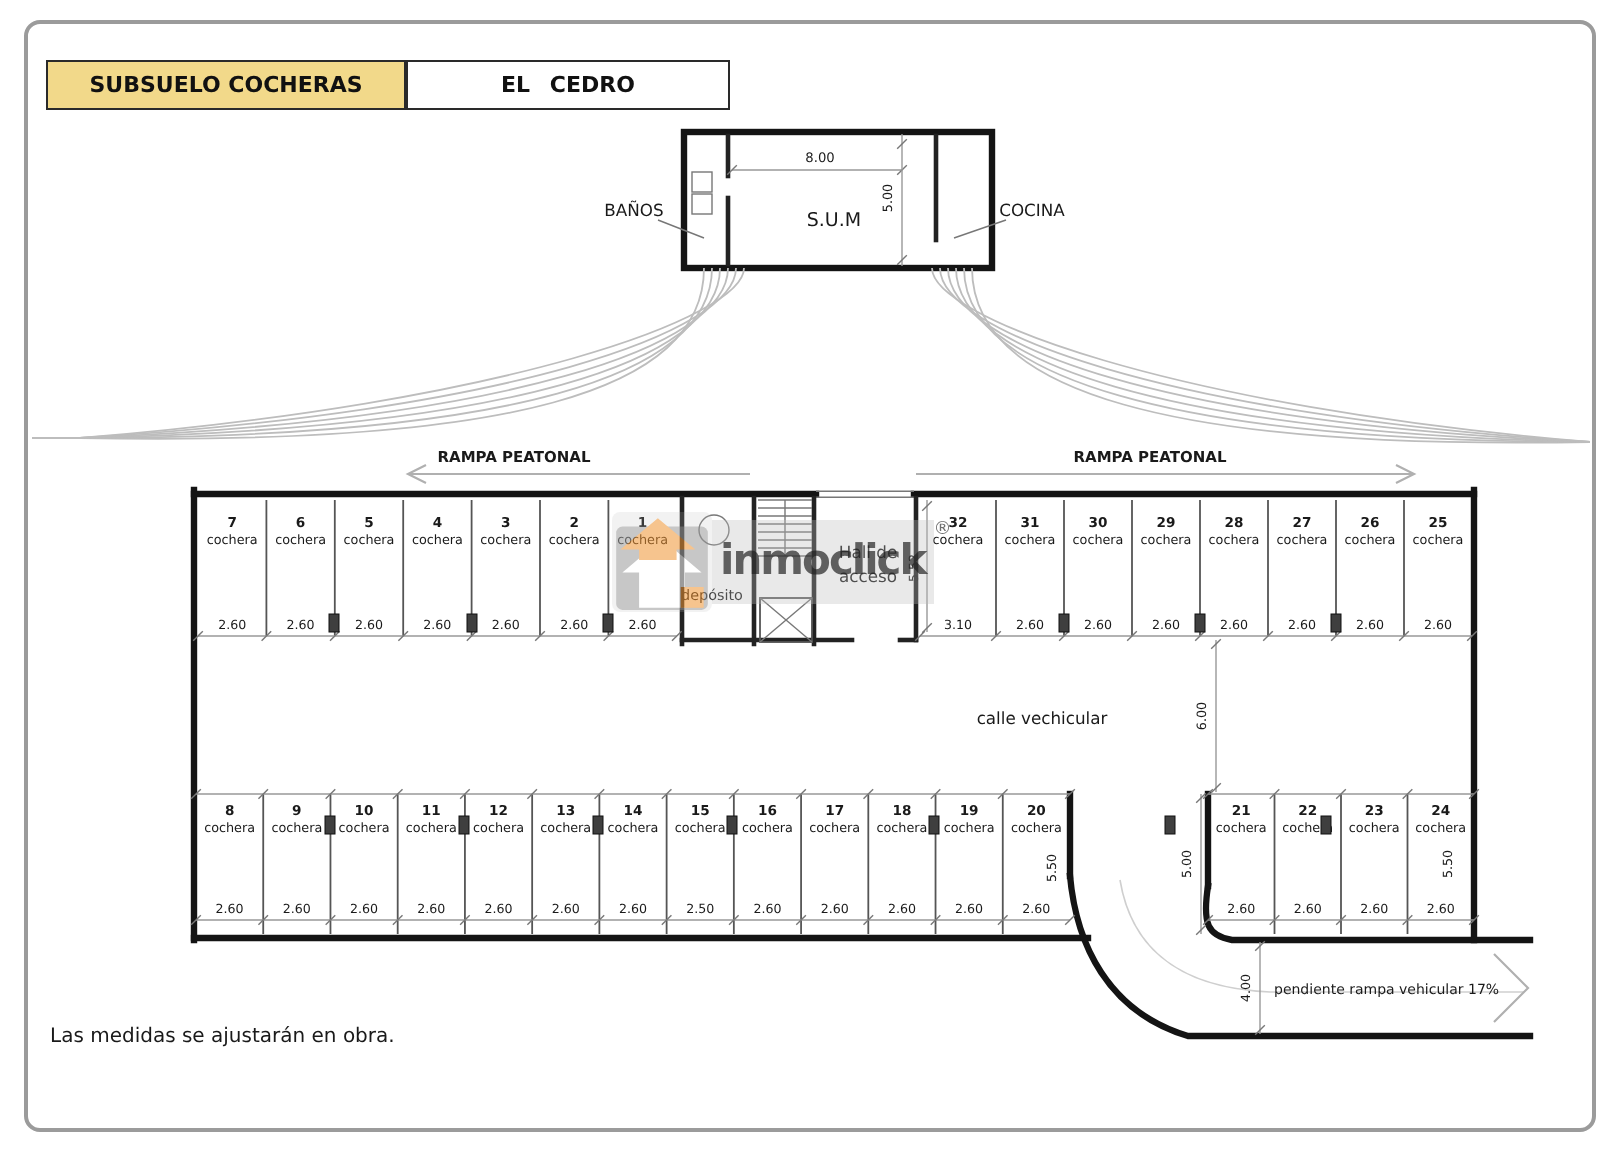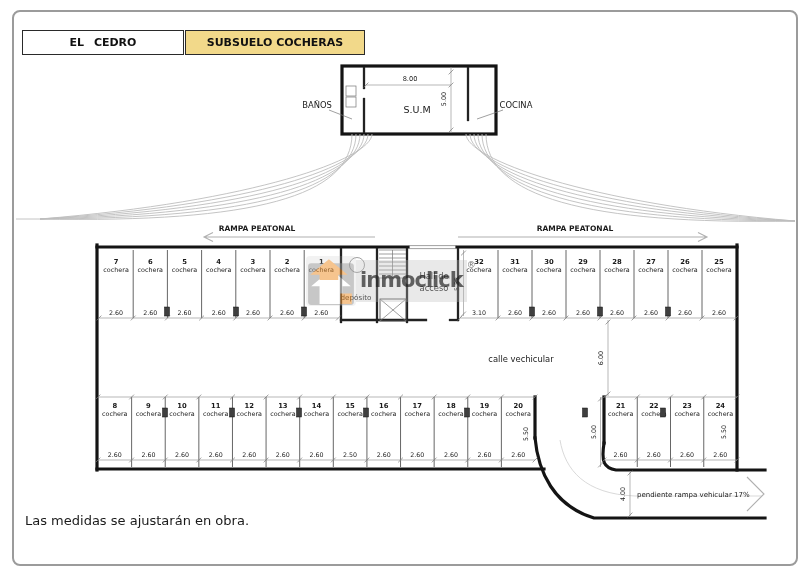--- a/index.html
+++ b/index.html
@@ -22,34 +22,34 @@
   .fan{stroke:#bdbdbd;stroke-width:.9;fill:none;}
   .guide{stroke:#cfcfcf;stroke-width:.8;fill:none;}
   .arrow{stroke:#b0b0b0;stroke-width:1.1;fill:none;}
   .col{fill:#3f3f3f;stroke:#111;stroke-width:.5;}
   .watermark{position:absolute;left:306px;top:254px;height:54px;display:flex;align-items:center;
              z-index:2;pointer-events:none;}
   .wm-house{width:50px;height:50px;opacity:.55;background:rgba(190,190,190,.35);border-radius:4px;}
   .wm-text{font-size:21px;font-weight:bold;color:#333;opacity:.78;letter-spacing:-1px;
            background:rgba(185,185,185,.42);padding:2px 4px 4px 4px;line-height:36px;}
   .wm-r{font-size:9px;color:#333;opacity:.7;align-self:flex-start;margin-top:6px;}
-  .note{position:absolute;left:25px;top:513px;font-size:13px;color:#1a1a1a;z-index:3;}
+  .note{position:absolute;left:25px;top:513px;font-size:10px;color:#1a1a1a;z-index:3;}
 </style>
 </head>
 <body>
 
 <div class="page">
   <div class="frame"></div>
 
   <div class="titleblock">
+    <div class="tbox sheet">
+      <span>SUBSUELO COCHERAS</span>
+    </div>
     <div class="tbox project">
       <span>EL CEDRO</span>
-    </div>
-    <div class="tbox sheet">
-      <span>SUBSUELO COCHERAS</span>
     </div>
   </div>
 
   <svg id="plan" width="810" height="576" viewBox="0 0 810 576">
       <rect x="342" y="66" width="154" height="68" fill="none" class="wall"></rect>
       <line x1="364" y1="68" x2="364" y2="88" class="wall2"></line>
       <line x1="364" y1="99" x2="364" y2="132" class="wall2"></line>
       <line x1="468" y1="68" x2="468" y2="120" class="wall2"></line>
       <rect x="346" y="86" width="10" height="10" class="hair" fill="none"></rect>
       <rect x="346" y="97" width="10" height="10" class="hair" fill="none"></rect>

